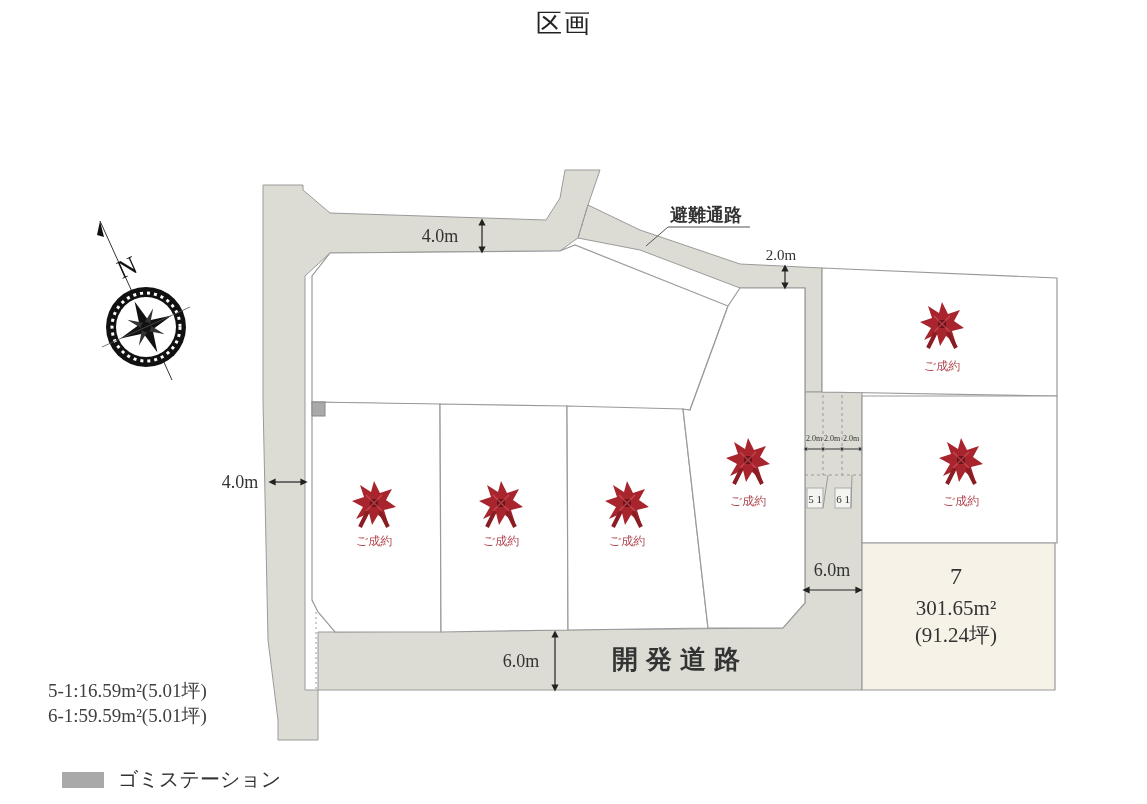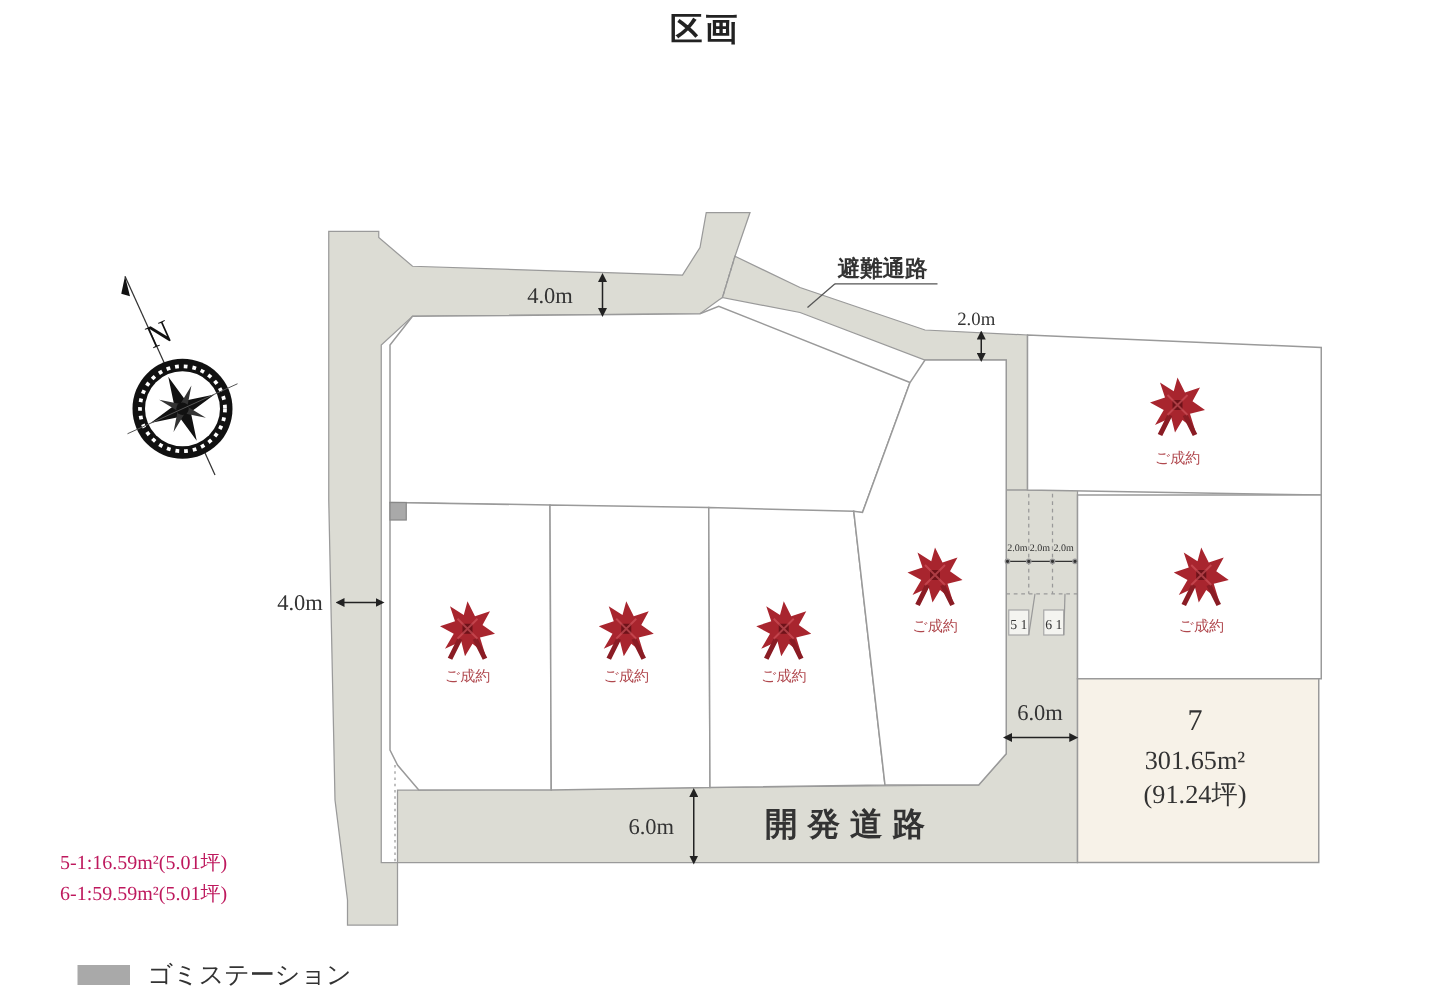--- a/index.html
+++ b/index.html
@@ -1,24 +1,24 @@
 <!DOCTYPE html>
 <html><head>
 <meta charset="utf-8">
 <style>
   html, body { margin: 0; padding: 0; background: #ffffff; }
   body { width: 1147px; height: 804px; position: relative; overflow: hidden; font-family: "DejaVu Serif", "Liberation Serif", serif; }
-  .title { position: absolute; left: 0; width: 1128px; top: 6px; text-align: center; font-family: "DejaVu Sans", "Liberation Sans", sans-serif; font-weight: bold; font-size: 26px; color: #222; letter-spacing: 2px; }
+  .title { position: absolute; left: 0; width: 1128px; top: 6px; text-align: center; font-family: "DejaVu Sans", "Liberation Sans", sans-serif; font-weight: normal; font-size: 26px; color: #222; letter-spacing: 2px; }
   svg.plan { position: absolute; left: 0; top: 0; }
   .lbl { font-family: "Liberation Serif", "DejaVu Serif", serif; fill: #333; }
   .sold { font-family: "DejaVu Sans", "Liberation Sans", sans-serif; fill: #b0484e; font-size: 12px; }
   .legend-row { position: absolute; left: 62px; top: 766px; display: flex; align-items: center; }
   .legend-swatch { width: 42px; height: 16px; background: #a9a9a9; margin-right: 14px; }
   .legend-text { font-family: Liberation Sans, sans-serif; font-size: 20px; color: #333; }
-  .areas { position: absolute; left: 48px; top: 678px; font-family: "Liberation Serif", "DejaVu Serif", serif; font-size: 16px; color: #be185d; line-height: 25px; }
+  .areas { position: absolute; left: 48px; top: 678px; font-family: "Liberation Serif", "DejaVu Serif", serif; font-size: 19px; color: #404040; line-height: 25px; }
 </style>
 </head>
 <body>
 
 <div class="title">区画</div>
 
 <svg class="plan" width="1147" height="804" viewBox="0 0 1147 804">
   <defs>
     <g id="bow">
       <path d="M0,-22 L6,-10 L18,-14 L12,-3 L22,4 L10,7 L14,20 L4,12 L-2,22 L-5,10 L-18,16 L-11,4 L-22,-2 L-10,-6 L-14,-18 L-3,-11 Z" fill="#a8252e"></path>

